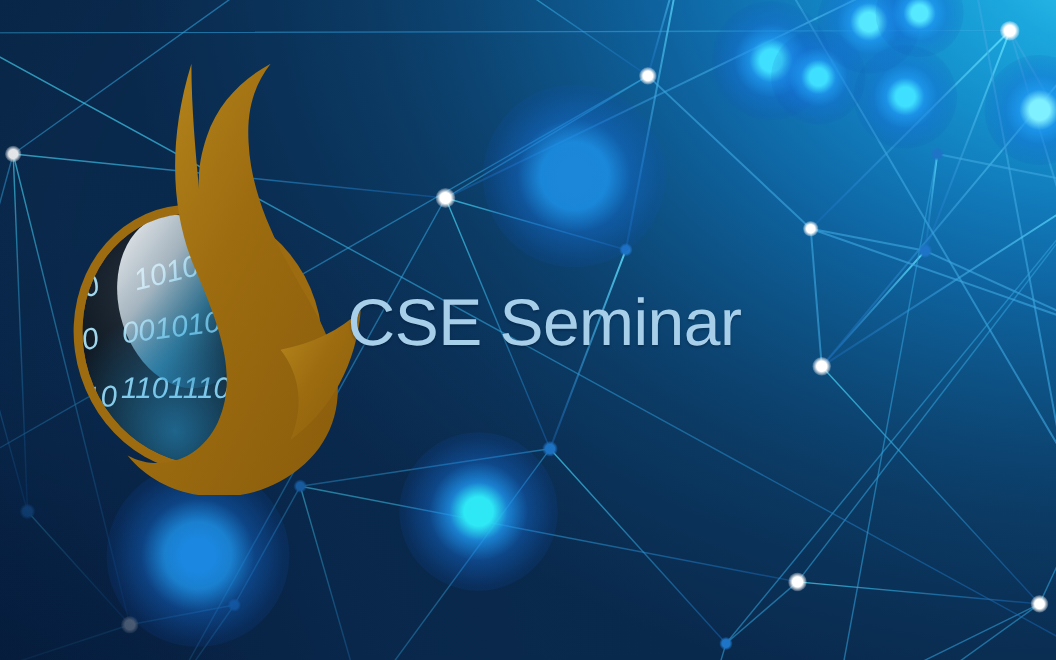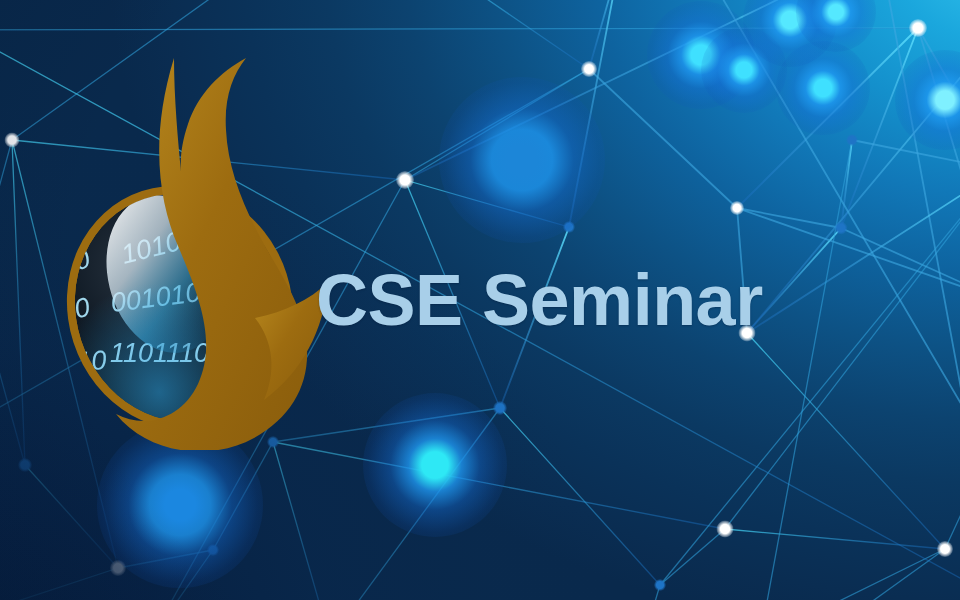--- a/index.html
+++ b/index.html
@@ -39,23 +39,23 @@
   .orb{
     position:absolute;border-radius:50%;
     pointer-events:none;
   }
   
   .logo{position:absolute;left:50px;top:50px;width:290px;height:400px;}
   
   .title{
     position:absolute;
     left:316px; top:264px;
-    font-size:72px;
+    font-size:60px;
     line-height:1;
-    font-weight:700;
+    font-weight:400;
     letter-spacing:-0.5px;
     color:#a8cfe9;
     white-space:nowrap;
     text-shadow:0 1px 2px rgba(4,24,52,.35);
     user-select:none;
   }
 </style>
 </head>
 <body>
 

